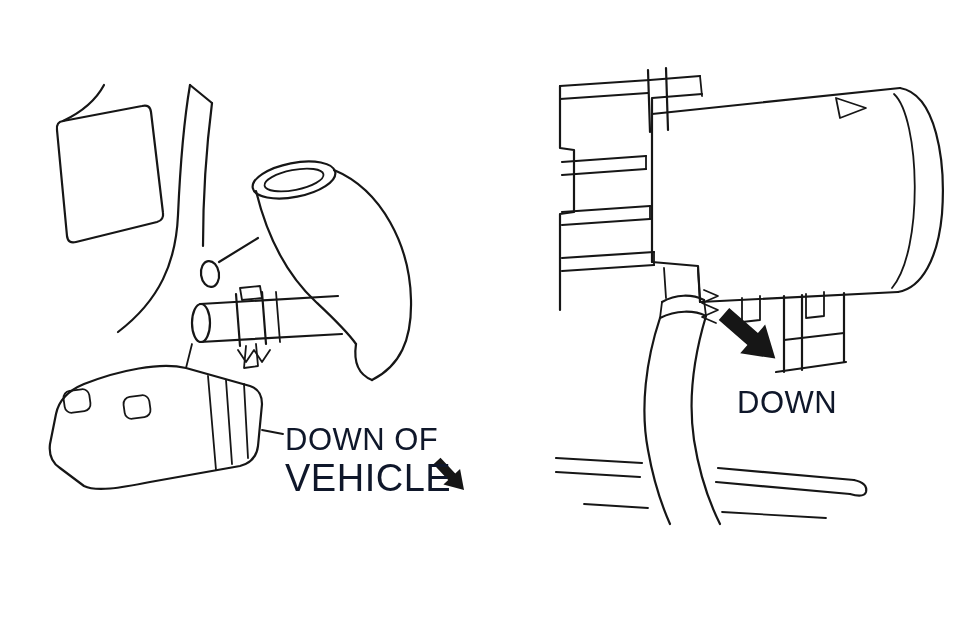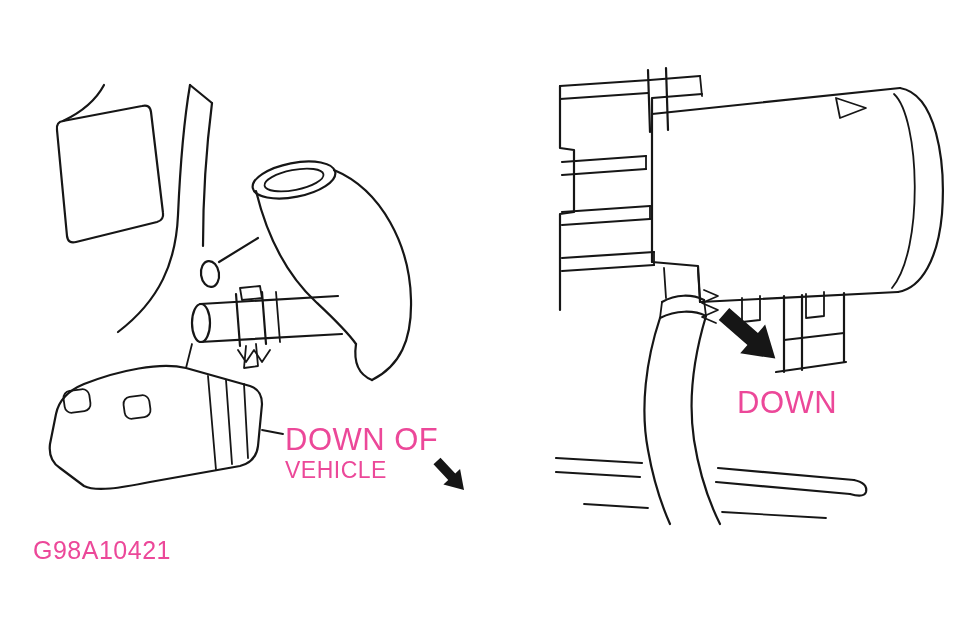--- a/index.html
+++ b/index.html
@@ -12,27 +12,27 @@
   }
   .canvas{
     position:absolute;left:0;top:0;width:974px;height:639px;
   }
   svg.art{position:absolute;left:0;top:0;}
   .ln{fill:none;stroke:#161616;stroke-width:2.2;stroke-linecap:round;stroke-linejoin:round;}
   .lnthin{fill:none;stroke:#161616;stroke-width:1.8;stroke-linecap:round;stroke-linejoin:round;}
   .solid{fill:#161616;stroke:none;}
   .label{
     position:absolute;
-    color:#ec4899;
+    color:#0f172a;
     white-space:nowrap;
     user-select:none;
     text-align:right;
   }
   .label-front-1{left:285px;top:422px;font-size:31px;letter-spacing:0.5px;}
-  .label-front-2{left:285px;top:457px;font-size:23px;letter-spacing:0.5px;}
+  .label-front-2{left:285px;top:457px;font-size:38px;letter-spacing:0.5px;}
   .label-down{left:737px;top:385px;font-size:31px;letter-spacing:0.5px;}
   .label-figid{left:33px;top:536px;font-size:25px;letter-spacing:0.5px;}
 </style>
 </head>
 <body>
 
 <div class="canvas">
 
   <svg class="art" width="974" height="639" viewBox="0 0 974 639">
 
@@ -166,15 +166,14 @@
       </g>
     </g>
   </svg>
 
   <div class="label label-front-1">DOWN OF</div>
 
   <div class="label label-front-2">VEHICLE</div>
 
   <div class="label label-down">DOWN</div>
 
-  <div class="label label-figid">G98A10421</div>
 
 </div>
 
 </body></html>

